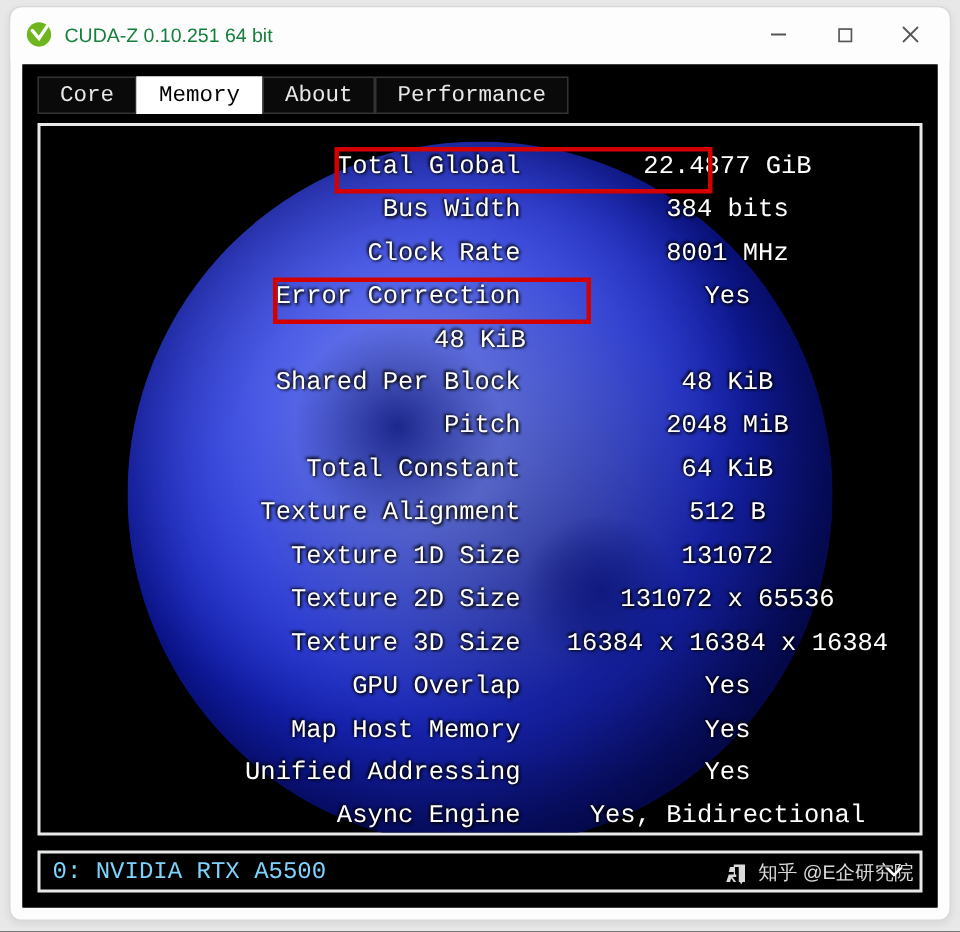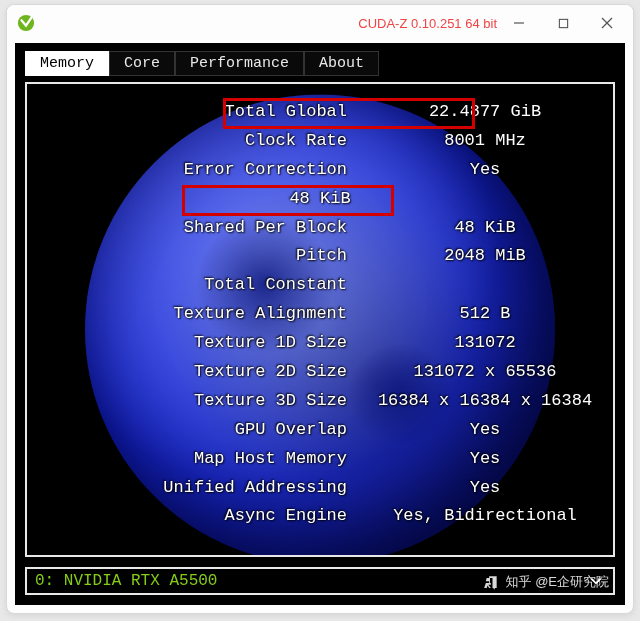--- a/index.html
+++ b/index.html
@@ -26,22 +26,21 @@
     background: #fdfdfd;
     border-radius: 8px 8px 0 0;
   }
   .titlebar .logo {
     width: 18px; height: 18px; margin-right: 8px;
     display: inline-flex; align-items: center; justify-content: center;
   }
   .titlebar .title {
     flex: 1;
     font-size: 13px;
-    color: #ef4444;
-    text-align: right;
+    color: #15803d;
   }
   .winbtn {
     width: 44px; height: 30px;
     display: inline-flex; align-items: center; justify-content: center;
     color: #555;
   }
   .winbtn svg { stroke: #555; }
 
   .content {
     flex: 1;
@@ -130,21 +129,21 @@
   }
 
   .footer {
     display: flex;
     padding: 4px 8px 8px 8px;
     background: #000;
   }
   .select {
     flex: 1;
     background: #000;
-    color: #84cc16;
+    color: #7dd3fc;
     border: 2px solid #e8e8e8;
     font-family: "Courier New", monospace;
     font-size: 16px;
     padding: 3px 8px;
     display: flex;
     align-items: center;
     justify-content: space-between;
   }
   .select .chev {
     width: 18px; height: 18px;
@@ -195,37 +194,38 @@
       <svg width="12" height="12" viewBox="0 0 12 12">
           <line x1="1" y1="1" x2="11" y2="11" stroke-width="1.2"></line>
           <line x1="11" y1="1" x2="1" y2="11" stroke-width="1.2"></line>
         </svg>
     </span>
   </div>
 
   <div class="content">
 
     <div class="tabbar">
+      <div class="tab">Core</div>
       <div class="tab active">Memory</div>
-      <div class="tab">Core</div>
+      <div class="tab">About</div>
       <div class="tab">Performance</div>
-      <div class="tab">About</div>
     </div>
 
     <div class="panel">
       <div class="moon"></div>
 
       <div class="rows" id="rows">
           <div class="row" id="row-0"><span class="k">Total Global</span><span class="v">22.4877 GiB</span></div>
+          <div class="row" id="row-1"><span class="k">Bus Width</span><span class="v">384 bits</span></div>
           <div class="row" id="row-2"><span class="k">Clock Rate</span><span class="v">8001 MHz</span></div>
           <div class="row" id="row-3"><span class="k">Error Correction</span><span class="v">Yes</span></div>
           <div class="row" id="row-4"><span class="v">48 KiB</span></div>
           <div class="row" id="row-5"><span class="k">Shared Per Block</span><span class="v">48 KiB</span></div>
           <div class="row" id="row-6"><span class="k">Pitch</span><span class="v">2048 MiB</span></div>
-          <div class="row" id="row-7"><span class="k">Total Constant</span></div>
+          <div class="row" id="row-7"><span class="k">Total Constant</span><span class="v">64 KiB</span></div>
           <div class="row" id="row-8"><span class="k">Texture Alignment</span><span class="v">512 B</span></div>
           <div class="row" id="row-9"><span class="k">Texture 1D Size</span><span class="v">131072</span></div>
           <div class="row" id="row-10"><span class="k">Texture 2D Size</span><span class="v">131072 x 65536</span></div>
           <div class="row" id="row-11"><span class="k">Texture 3D Size</span><span class="v">16384 x 16384 x 16384</span></div>
           <div class="row" id="row-12"><span class="k">GPU Overlap</span><span class="v">Yes</span></div>
           <div class="row" id="row-13"><span class="k">Map Host Memory</span><span class="v">Yes</span></div>
           <div class="row" id="row-14"><span class="k">Unified Addressing</span><span class="v">Yes</span></div>
           <div class="row" id="row-15"><span class="k">Async Engine</span><span class="v">Yes, Bidirectional</span></div>
         </div>
 

